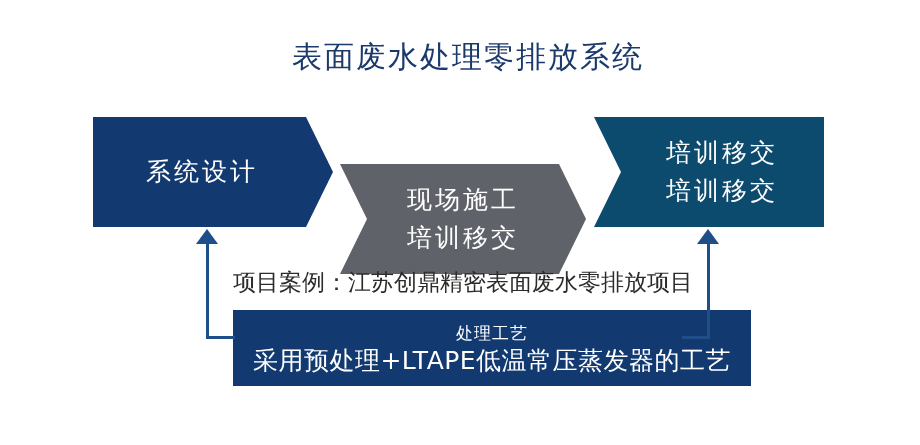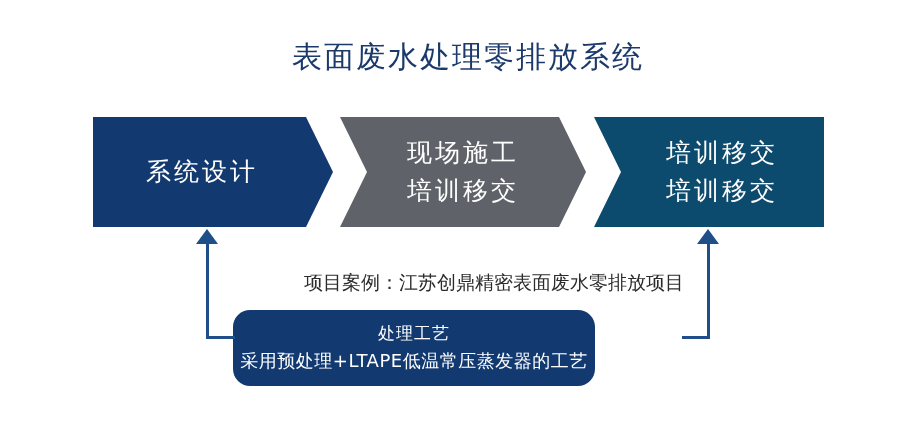--- a/index.html
+++ b/index.html
@@ -74,68 +74,68 @@
   }
   
   .chev-2 {
     left: 340px;
     width: 246px;
     background: #5F6268;
     -webkit-clip-path: polygon(0 0, 219px 0, 246px 50%, 219px 100%, 0 100%, 27px 50%);
     clip-path: polygon(0 0, 219px 0, 246px 50%, 219px 100%, 0 100%, 27px 50%);
     padding-left: 22px;
     padding-right: 22px;
+    margin-top: 47px;
   }
   
   .chev-3 {
     left: 594px;
     width: 230px;
     background: #0c4a6e;
     -webkit-clip-path: polygon(0 0, 230px 0, 230px 100%, 0 100%, 27px 50%);
     clip-path: polygon(0 0, 230px 0, 230px 100%, 0 100%, 27px 50%);
     padding-left: 26px;
   }
 
   
   .case-caption {
     position: absolute;
     left: 233px;
     top: 268px;
     width: 451px;
-    text-align: right;
-    font-size: 19px;
+    text-align: left;
+    font-size: 23px;
     line-height: 28px;
     color: #2b2b2b;
     white-space: nowrap;
   }
 
   
   .detail-box {
     position: absolute;
     left: 233px;
     top: 310px;
-    width: 362px;
+    width: 518px;
     height: 76px;
     background: #123A70;
     color: #ffffff;
     display: flex;
     flex-direction: column;
     align-items: center;
     justify-content: center;
     box-sizing: border-box;
-    border-radius: 17px;
   }
   .detail-box .d-line1 {
     font-size: 17px;
     line-height: 25px;
     letter-spacing: 1px;
     white-space: nowrap;
   }
   .detail-box .d-line2 {
-    font-size: 18px;
+    font-size: 25px;
     line-height: 30px;
     letter-spacing: 0.5px;
     white-space: nowrap;
   }
 
   
   .conn {
     position: absolute;
   }
   .conn-stem {

